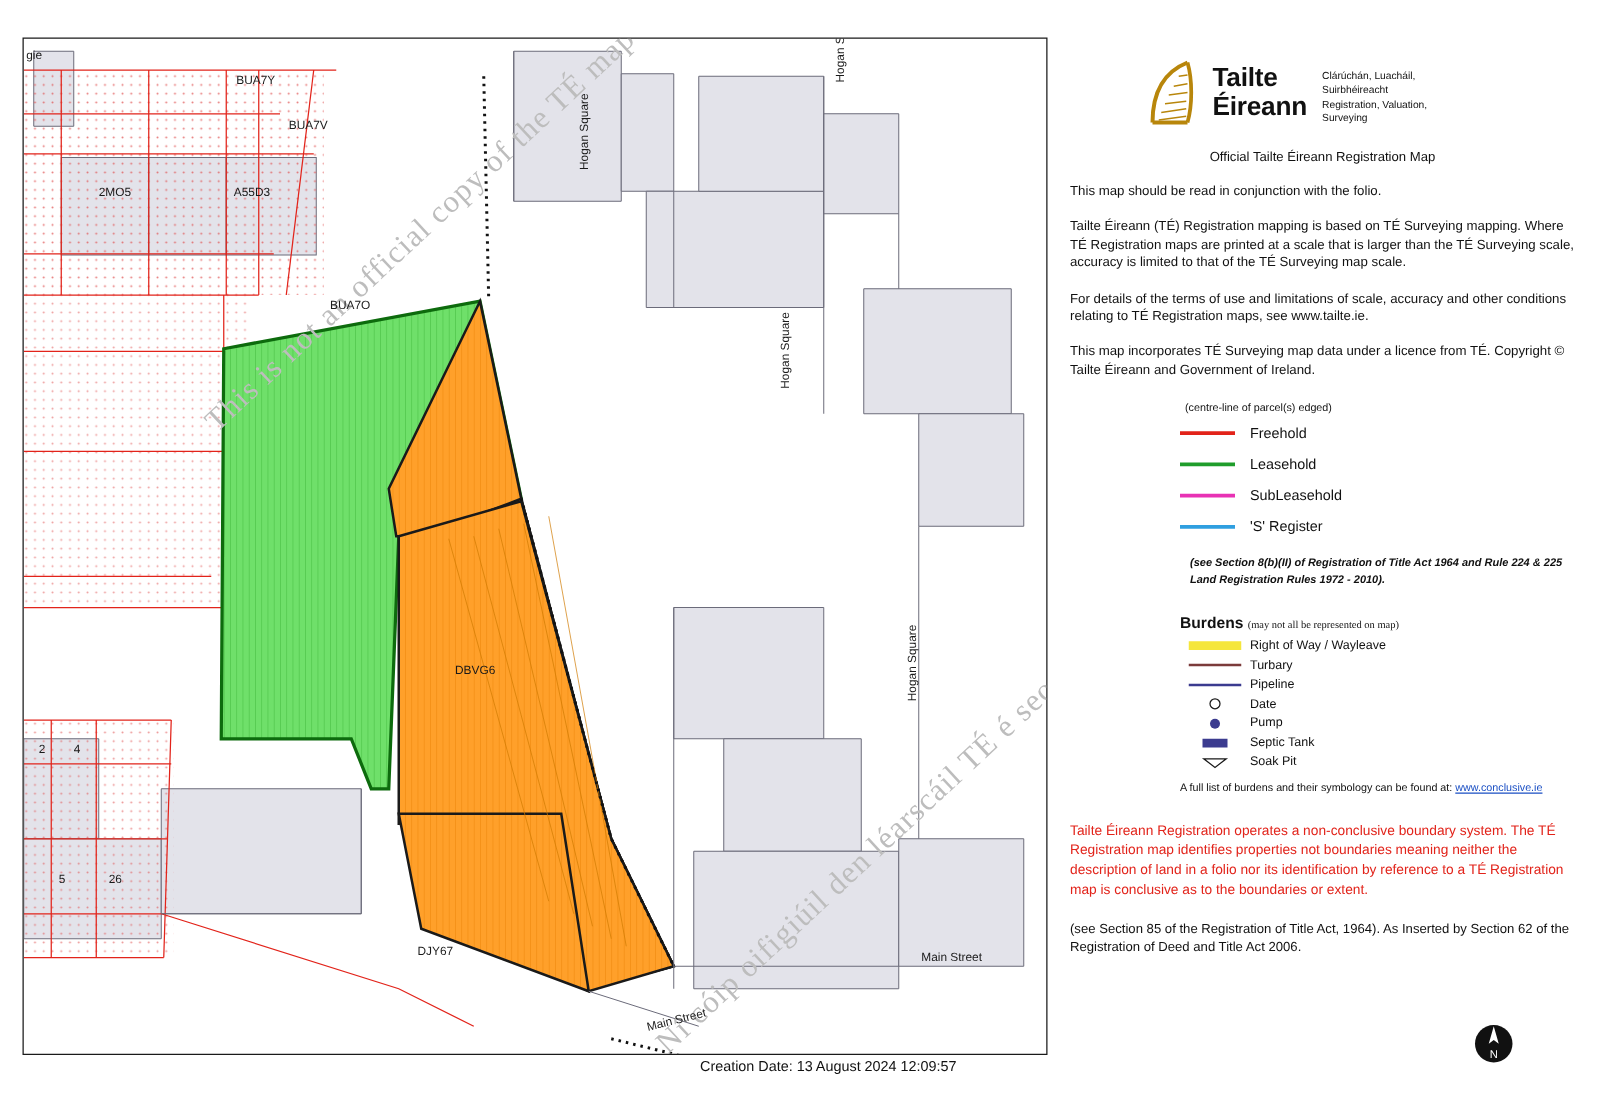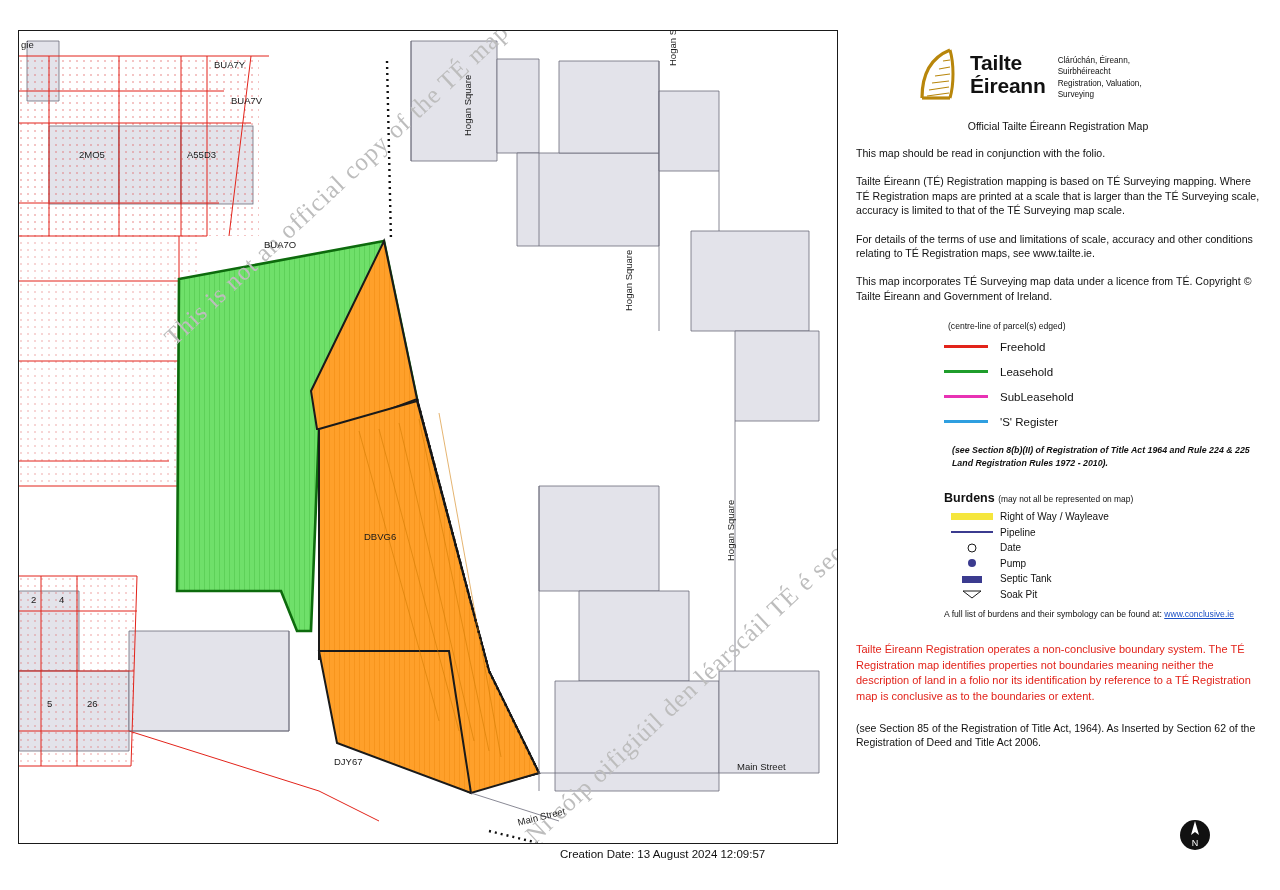--- a/index.html
+++ b/index.html
@@ -156,20 +156,21 @@
   }
   #burdens-head {
     font-size: 12.5px;
     font-weight: bold;
     color: #111;
     margin-bottom: 4px;
   }
   #burdens-head span.small {
     font-size: 8.4px;
     font-weight: normal;
+    font-family: Liberation Serif, serif;
   }
   .burden-row {
     display: flex;
     align-items: center;
     height: 15.5px;
   }
   .burden-key {
     width: 56px;
     flex: none;
     display: flex;
@@ -323,21 +324,21 @@
       <path d="M270,600 L270,700"></path>
       <path d="M520,742 L700,742"></path>
       <path d="M452,762 L540,790"></path>
       <path d="M110,700 L270,700"></path>
     </g>
   </svg>
 
   <div class="watermark" id="wm1">This is not an official copy of the TÉ map</div>
   <div class="watermark" id="wm2">Ní cóip oifigiúil den léarscáil TÉ é seo</div>
 
-  <div class="map-label" style="left:195px;top:28px">BUA7Y</div>
+  <div class="map-label" style="left:170px;top:28px">BUA7Y</div>
   <div class="map-label" style="left:212px;top:64px">BUA7V</div>
   <div class="map-label" style="left:60px;top:118px">2MO5</div>
   <div class="map-label" style="left:168px;top:118px">A55D3</div>
   <div class="map-label" style="left:245px;top:208px">BUA7O</div>
   <div class="map-label" style="left:345px;top:500px">DBVG6</div>
   <div class="map-label" style="left:315px;top:725px">DJY67</div>
   <div class="map-label" style="left:12px;top:563px">2</div>
   <div class="map-label" style="left:40px;top:563px">4</div>
   <div class="map-label" style="left:28px;top:667px">5</div>
   <div class="map-label" style="left:68px;top:667px">26</div>
@@ -371,21 +372,21 @@
         </g>
       </svg>
     </div>
     <div>
       <div id="brand-name">
         <div>Tailte</div>
         <div>Éireann</div>
       </div>
     </div>
     <div id="brand-sub">
-      <div>Clárúchán, Éireann, Suirbhéireacht</div>
+      <div>Clárúchán, Luacháil, Suirbhéireacht</div>
       <div>Registration, Valuation, Surveying</div>
     </div>
   </div>
 
   <div id="official-title">Official Tailte Éireann Registration Map</div>
 
   <div class="para">This map should be read in conjunction with the folio.</div>
   <div class="para">Tailte Éireann (TÉ) Registration mapping is based on TÉ Surveying mapping. Where TÉ Registration maps are printed at a scale that is larger than the TÉ Surveying scale, accuracy is limited to that of the TÉ Surveying map scale.</div>
   <div class="para">For details of the terms of use and limitations of scale, accuracy and other conditions relating to TÉ Registration maps, see www.tailte.ie.</div>
   <div class="para">This map incorporates TÉ Surveying map data under a licence from TÉ. Copyright © Tailte Éireann and Government of Ireland.</div>
@@ -417,20 +418,26 @@
     <div id="burdens-head">
       <span>Burdens</span>
       <span class="small">(may not all be represented on map)</span>
     </div>
 
     <div class="burden-row">
       <div class="burden-key">
         <div class="bar" style="background:#f5e63c"></div>
       </div>
       <div class="burden-label">Right of Way / Wayleave</div>
+    </div>
+    <div class="burden-row">
+      <div class="burden-key">
+        <div class="line2" style="background:#7b3b3b"></div>
+      </div>
+      <div class="burden-label">Turbary</div>
     </div>
     <div class="burden-row">
       <div class="burden-key">
         <div class="line2" style="background:#3b3b8f"></div>
       </div>
       <div class="burden-label">Pipeline</div>
     </div>
     <div class="burden-row">
       <div class="burden-key">
         <svg width="12" height="12">

